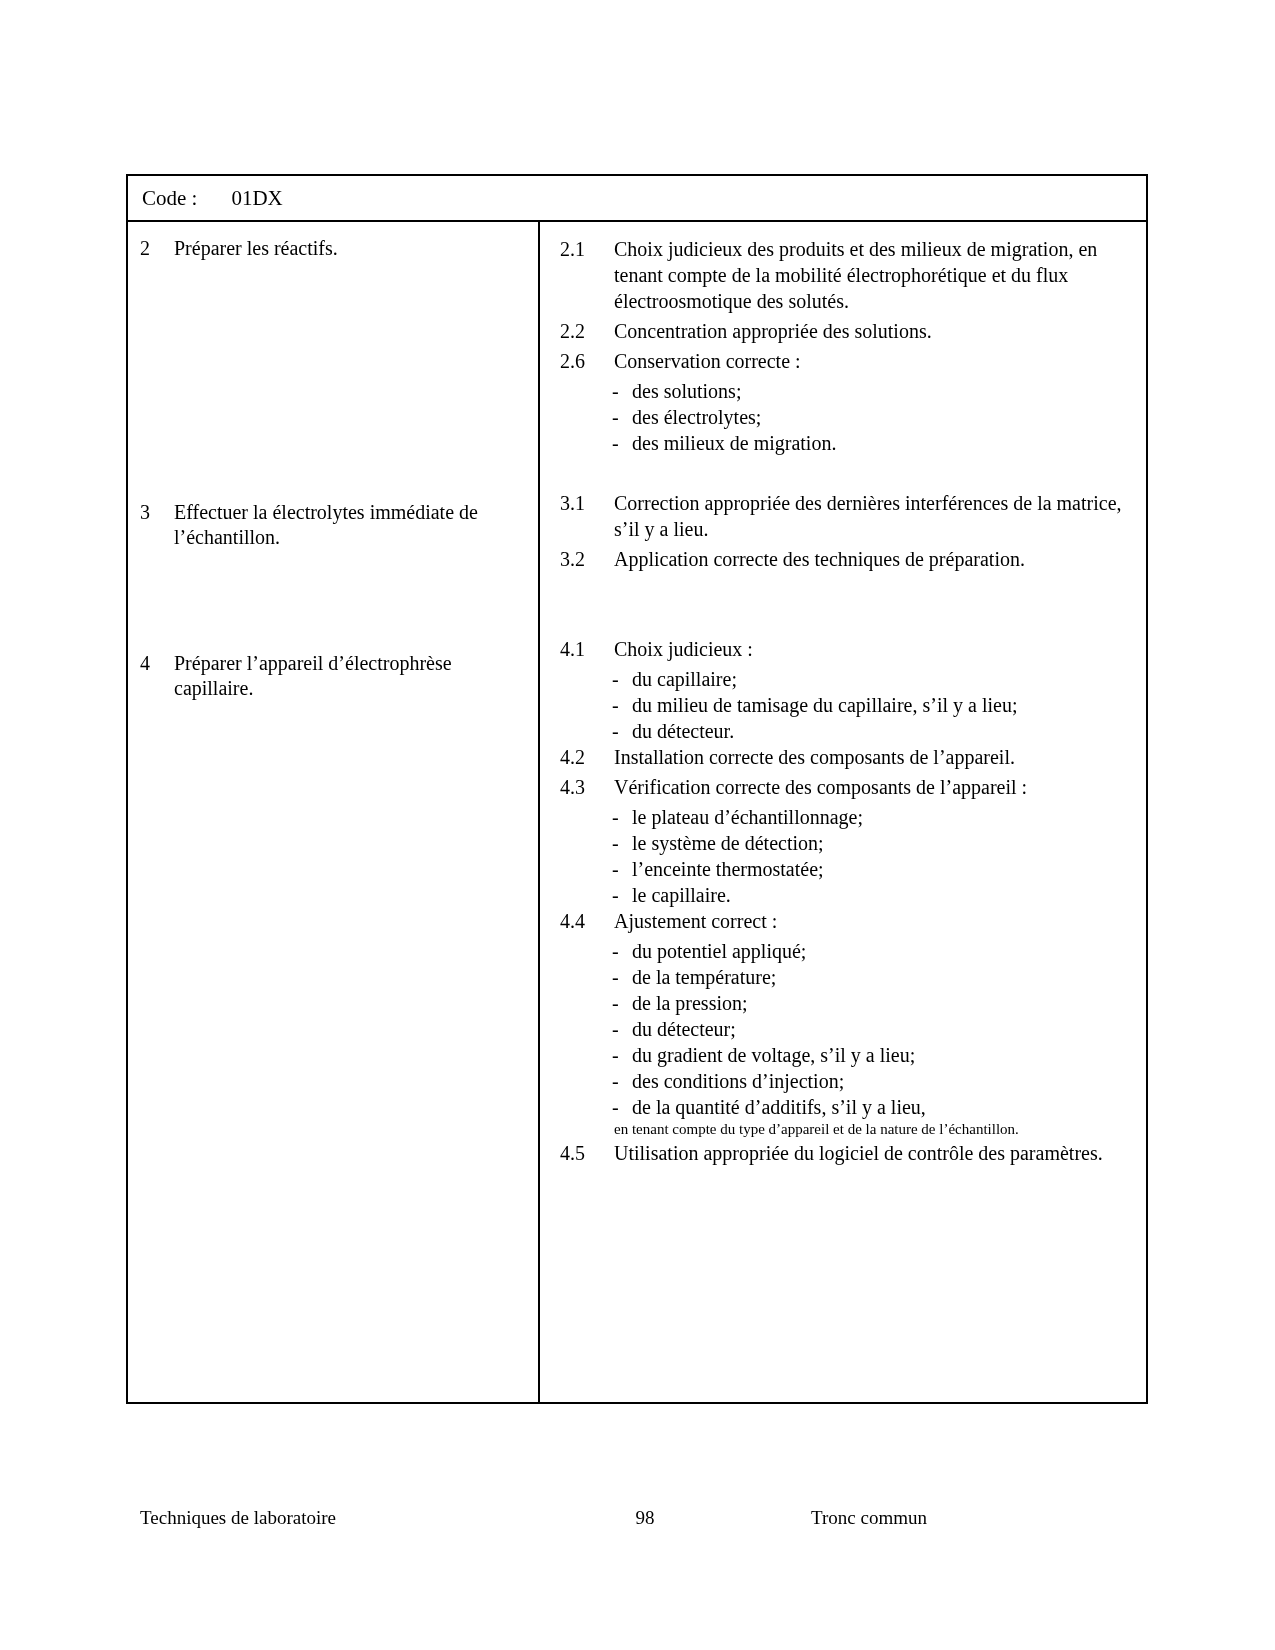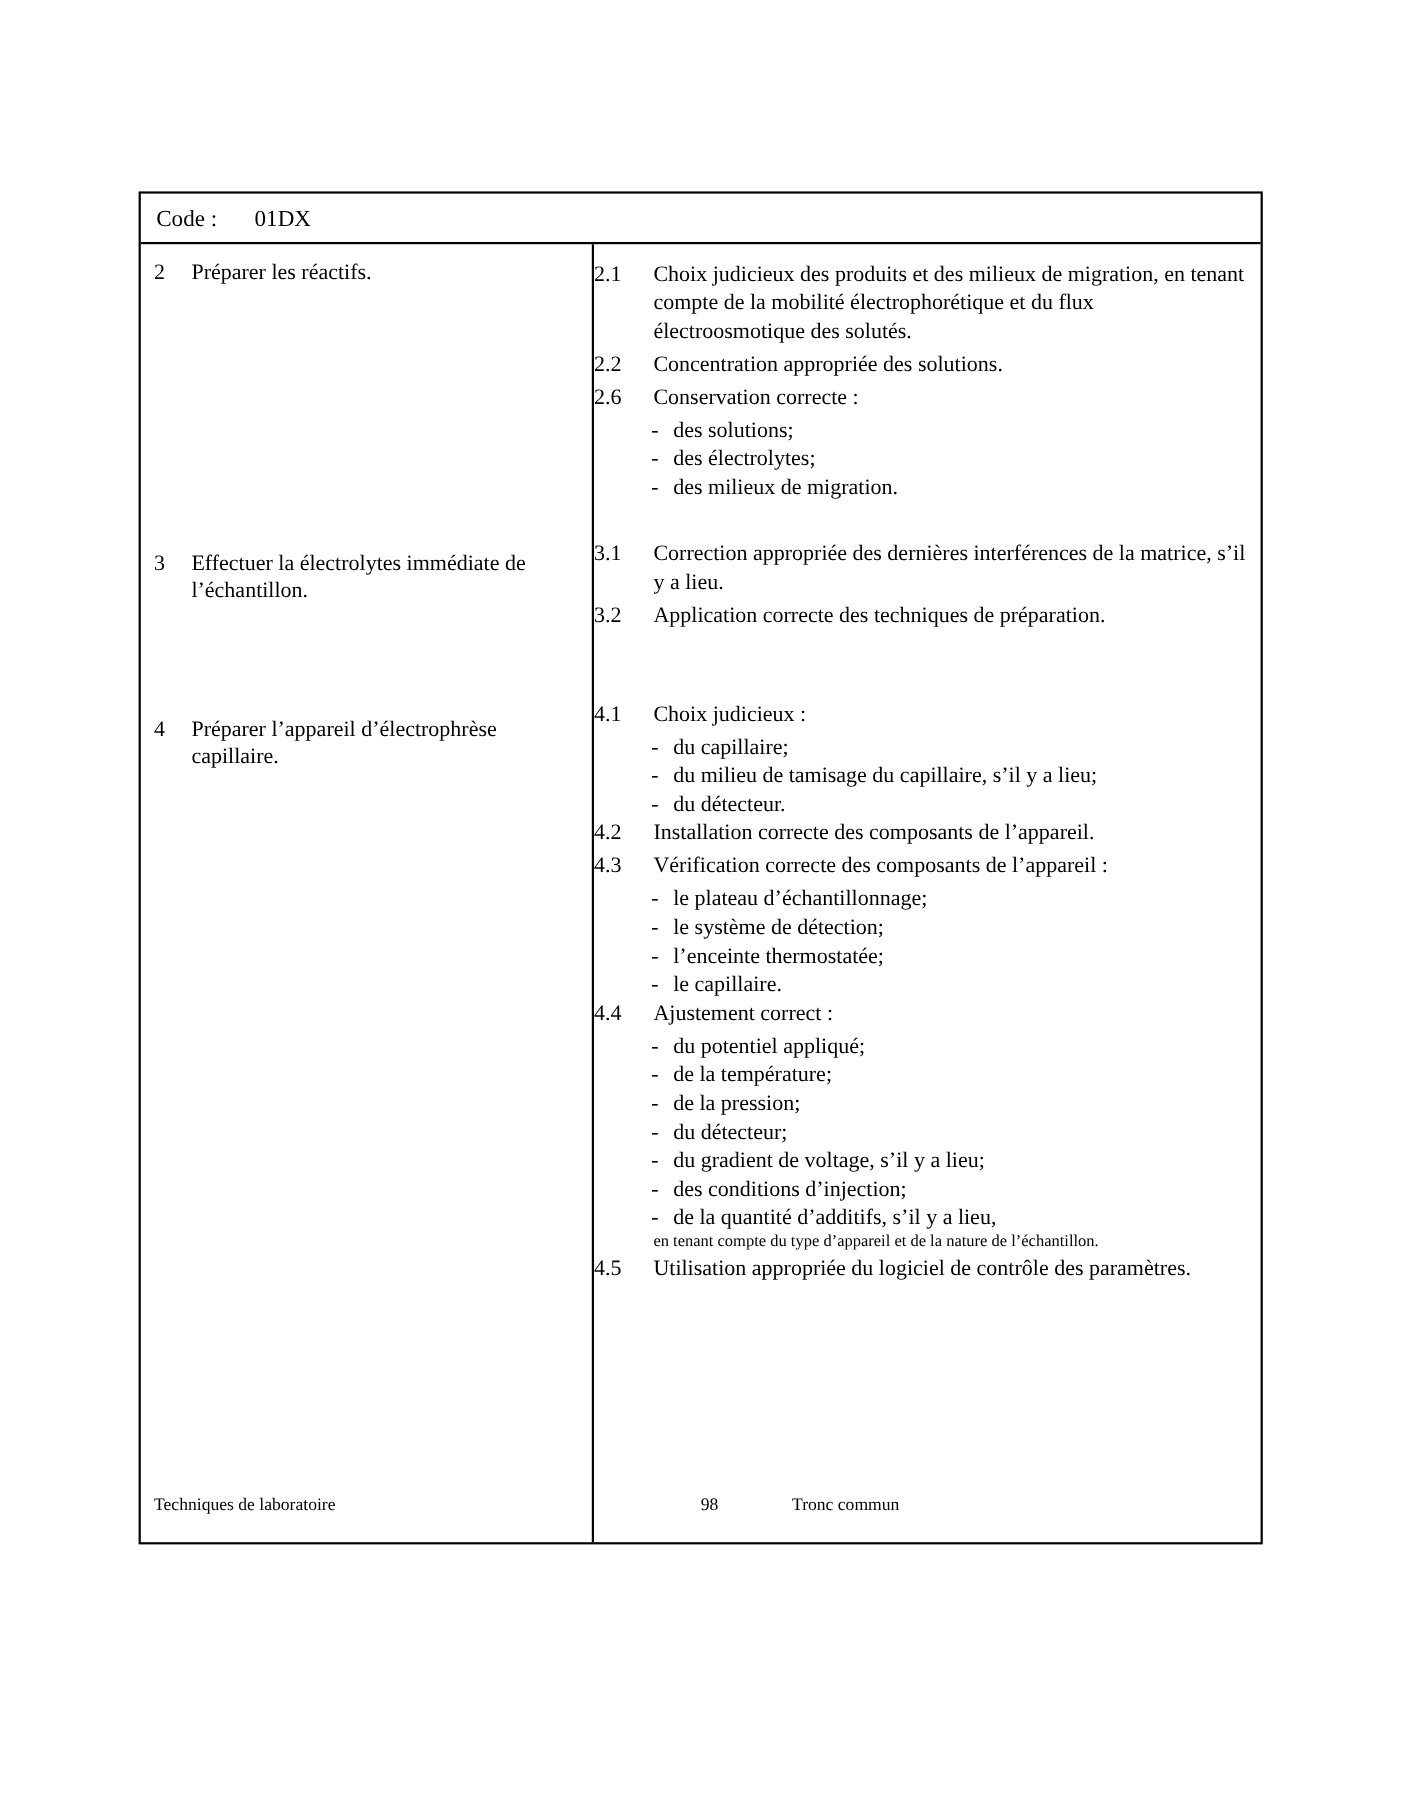--- a/index.html
+++ b/index.html
@@ -49,21 +49,21 @@
   }
   .col-left {
     width: 412px;
     box-sizing: border-box;
     border-right: 2px solid #000;
     padding: 14px 12px 14px 12px;
   }
   .col-right {
     flex: 1;
     box-sizing: border-box;
-    padding: 14px 10px 14px 0;
+    padding: 14px 10px 14px 20px;
   }
 
   .task {
     display: flex;
     font-size: 20px;
     line-height: 1.28;
     margin-bottom: 38px;
   }
   .task-num {
     width: 34px;
@@ -108,29 +108,29 @@
 
   .note-line {
     font-size: 15px;
     line-height: 1.3;
     padding-left: 54px;
   }
 
   .footer {
     position: absolute;
     left: 126px;
-    top: 1360px;
+    top: 1507px;
     width: 1022px;
-    font-size: 16px;
+    font-size: 19px;
     display: flex;
     align-items: baseline;
   }
   .footer-left { width: 430px; padding-left: 14px; }
   .footer-center { width: 150px; text-align: center; }
-  .footer-right { flex: 1; text-align: left; padding-right: 130px; }
+  .footer-right { flex: 1; text-align: center; padding-right: 130px; }
 </style>
 </head>
 <body>
 
 <div class="page">
 
   <div class="doc-table">
 
     <div class="code-row">
       <span class="code-label">Code :</span>

